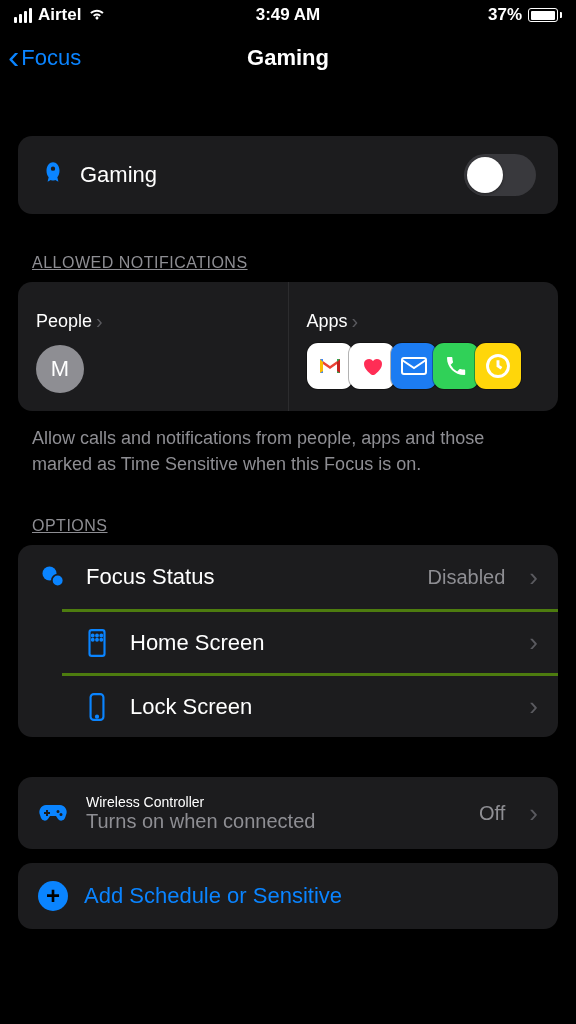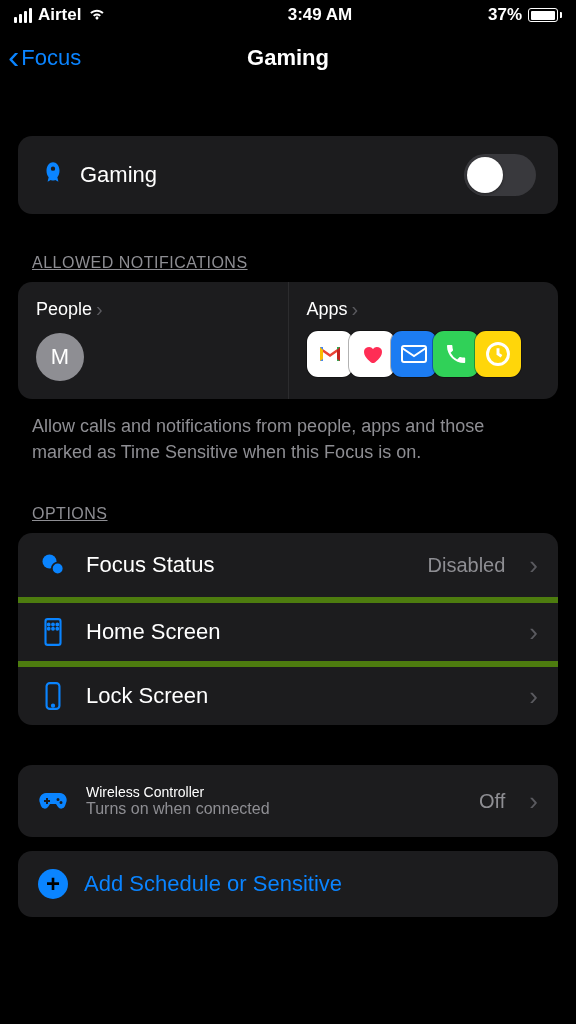--- a/index.html
+++ b/index.html
@@ -16,21 +16,21 @@
   .statusbar {
     height: 30px;
     padding: 0 14px;
     display: flex;
     align-items: center;
     justify-content: space-between;
     font-size: 17px;
     font-weight: 600;
   }
   .statusbar .left, .statusbar .right, .statusbar .center { display:flex; align-items:center; gap:6px;justify-content:center; }
-  .statusbar .center { position:absolute; left:50%; transform:translateX(-50%);margin-left:32px; }
+  .statusbar .center { position:absolute; left:50%; transform:translateX(-50%); }
   .bars { display:flex; align-items:flex-end; gap:2px; }
   .bars span { background:#fff; width:3px; display:inline-block; border-radius:1px;}
   .bars span:nth-child(1){height:6px}.bars span:nth-child(2){height:9px}.bars span:nth-child(3){height:12px}.bars span:nth-child(4){height:15px}
   .wifi svg { fill:#fff; }
   .battery { display:flex; align-items:center; gap:2px;}
   .battery .shell { width:30px; height:14px; border:1.5px solid #fff; border-radius:3px; padding:1.5px; display:flex;}
   .battery .fill { background:#fff; height:100%; width:97%; border-radius:1px;}
   .battery .cap { width:2px; height:6px; background:#fff; border-radius:0 1px 1px 0;}
   
   .navbar {
@@ -66,25 +66,25 @@
     margin: 0 18px;
     border-radius:14px;
   }
   .row {
     display:flex;
     align-items:center;
     min-height:64px;
     padding: 0 20px;
     gap:18px;
   }
-  .row + .row { border-top:6px solid #4d7c0f; }
+  .row + .row { border-top:3px solid #4d7c0f;margin-left:44px; }
   .row .icon { width:30px; display:flex; justify-content:center; color:#0a84ff; }
   .row .label { font-size:22px; flex:1; }
   .row .value { color:#8e8e93; font-size:20px; }
-  .row .sub { color:#8e8e93; font-size:16px; }
+  .row .sub { color:#8e8e93; font-size:20px; }
   .row .labels { display:flex; flex-direction:column; flex:1; }
   .row .chev-right { color:#5a5a5f; font-size:26px; font-weight:300; margin-left:6px;}
   
   .gaming-row { padding: 18px 22px; display:flex; align-items:center; }
   .gaming-row .glabel { font-size:22px; flex:1; margin-left:14px; }
   .rocket { color:#0a84ff; }
   
   .toggle {
     width:72px; height:42px; background:#39393d; border-radius:21px; position:relative;
   }
@@ -93,21 +93,21 @@
     box-shadow:0 1px 3px rgba(0,0,0,.4);
   }
   
   .split {
     display:flex;
   }
   .split .half {
     flex:1; padding:16px 18px 18px;
   }
   .split .half:first-child { border-right:1px solid #2c2c2e; }
-  .half .hlabel { font-size:18px; display:flex; align-items:center; gap:4px; }
+  .half .hlabel { font-size:18px; display:flex; align-items:center; gap:4px;margin-top:12px; }
   .half .hlabel .mini-chev { color:#5a5a5f; font-size:20px; }
   .avatar {
     width:48px; height:48px; border-radius:50%; background:#8e8e93; color:#fff;
     display:flex; align-items:center; justify-content:center; font-size:22px; font-weight:500;
     margin-top:12px;
   }
   .app-icons { display:flex; margin-top:10px; }
   .app-icon {
     width:46px; height:46px; border-radius:11px; display:flex; align-items:center; justify-content:center;
     margin-left:-4px; box-shadow:0 0 0 1px rgba(0,0,0,.3);

